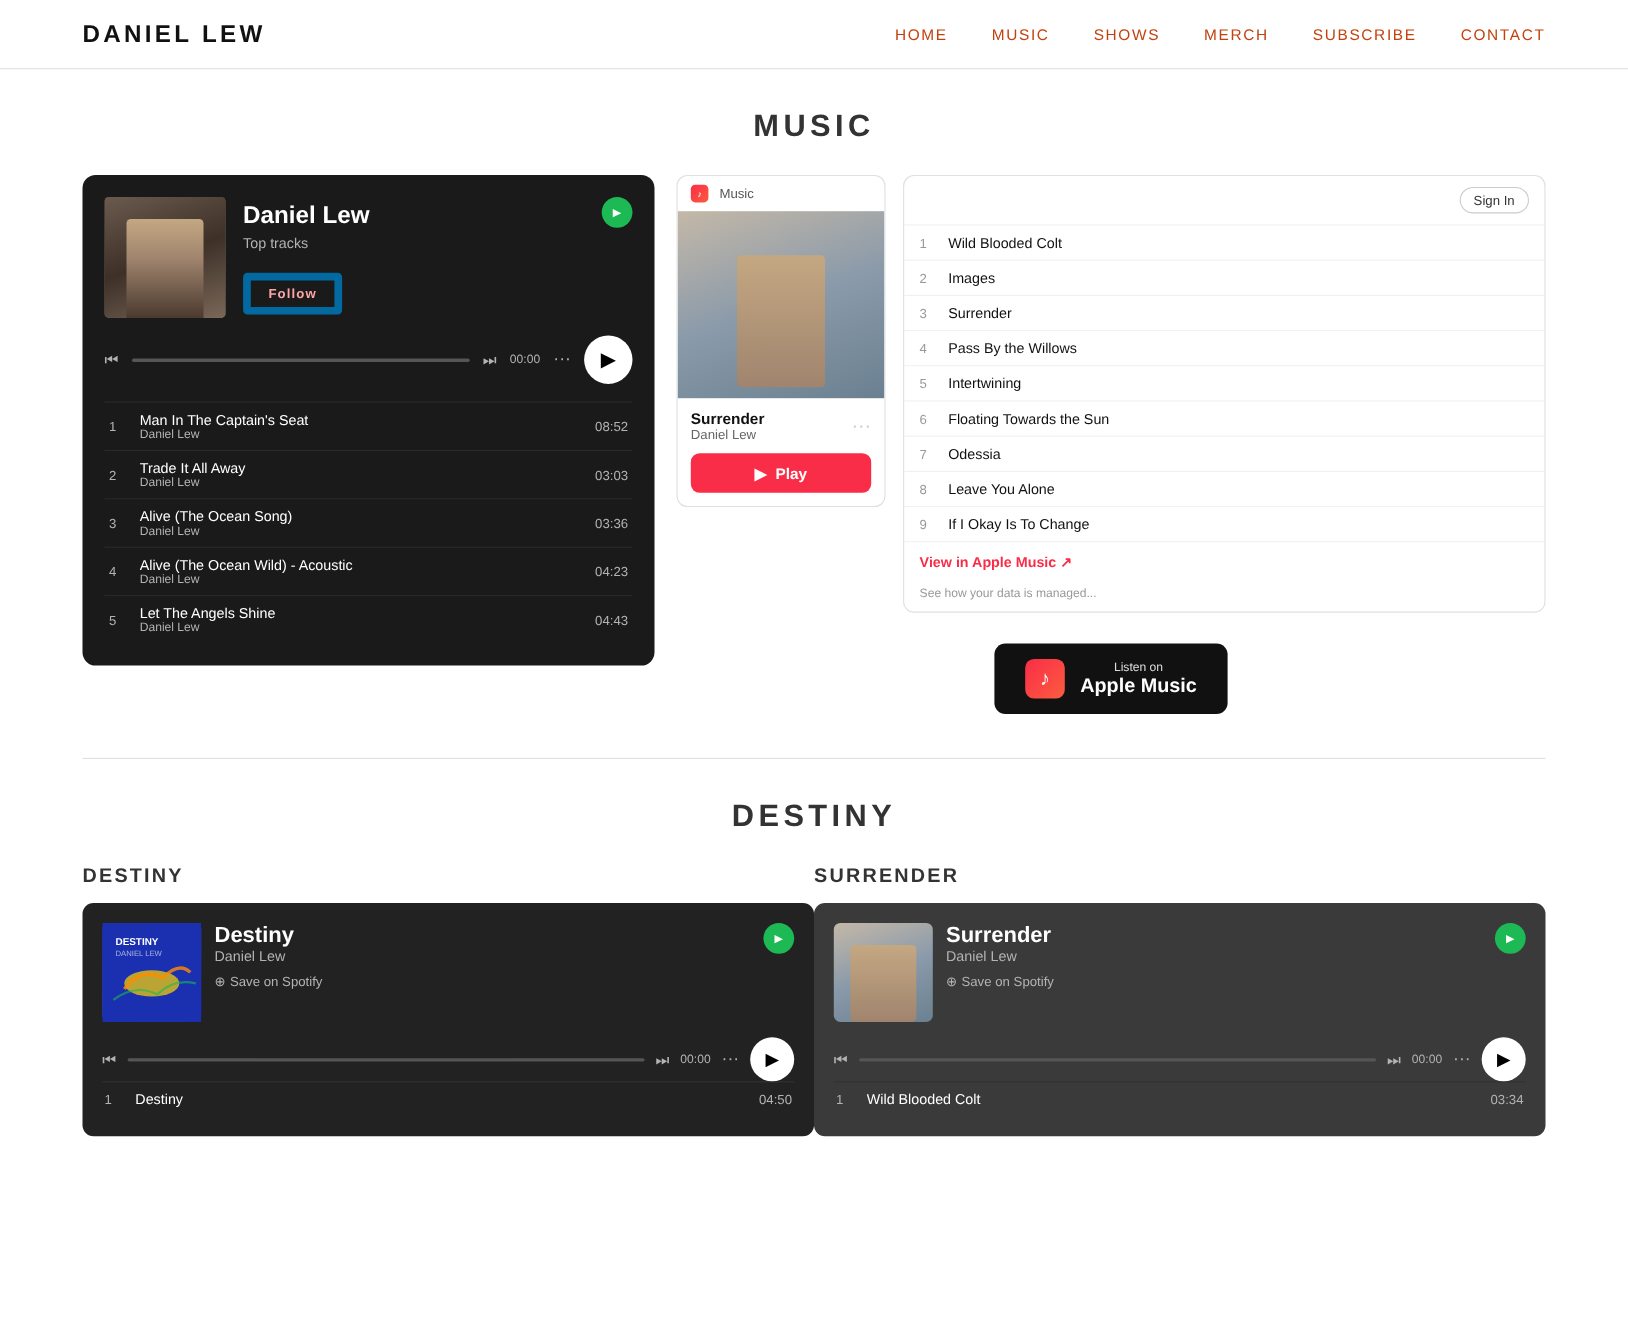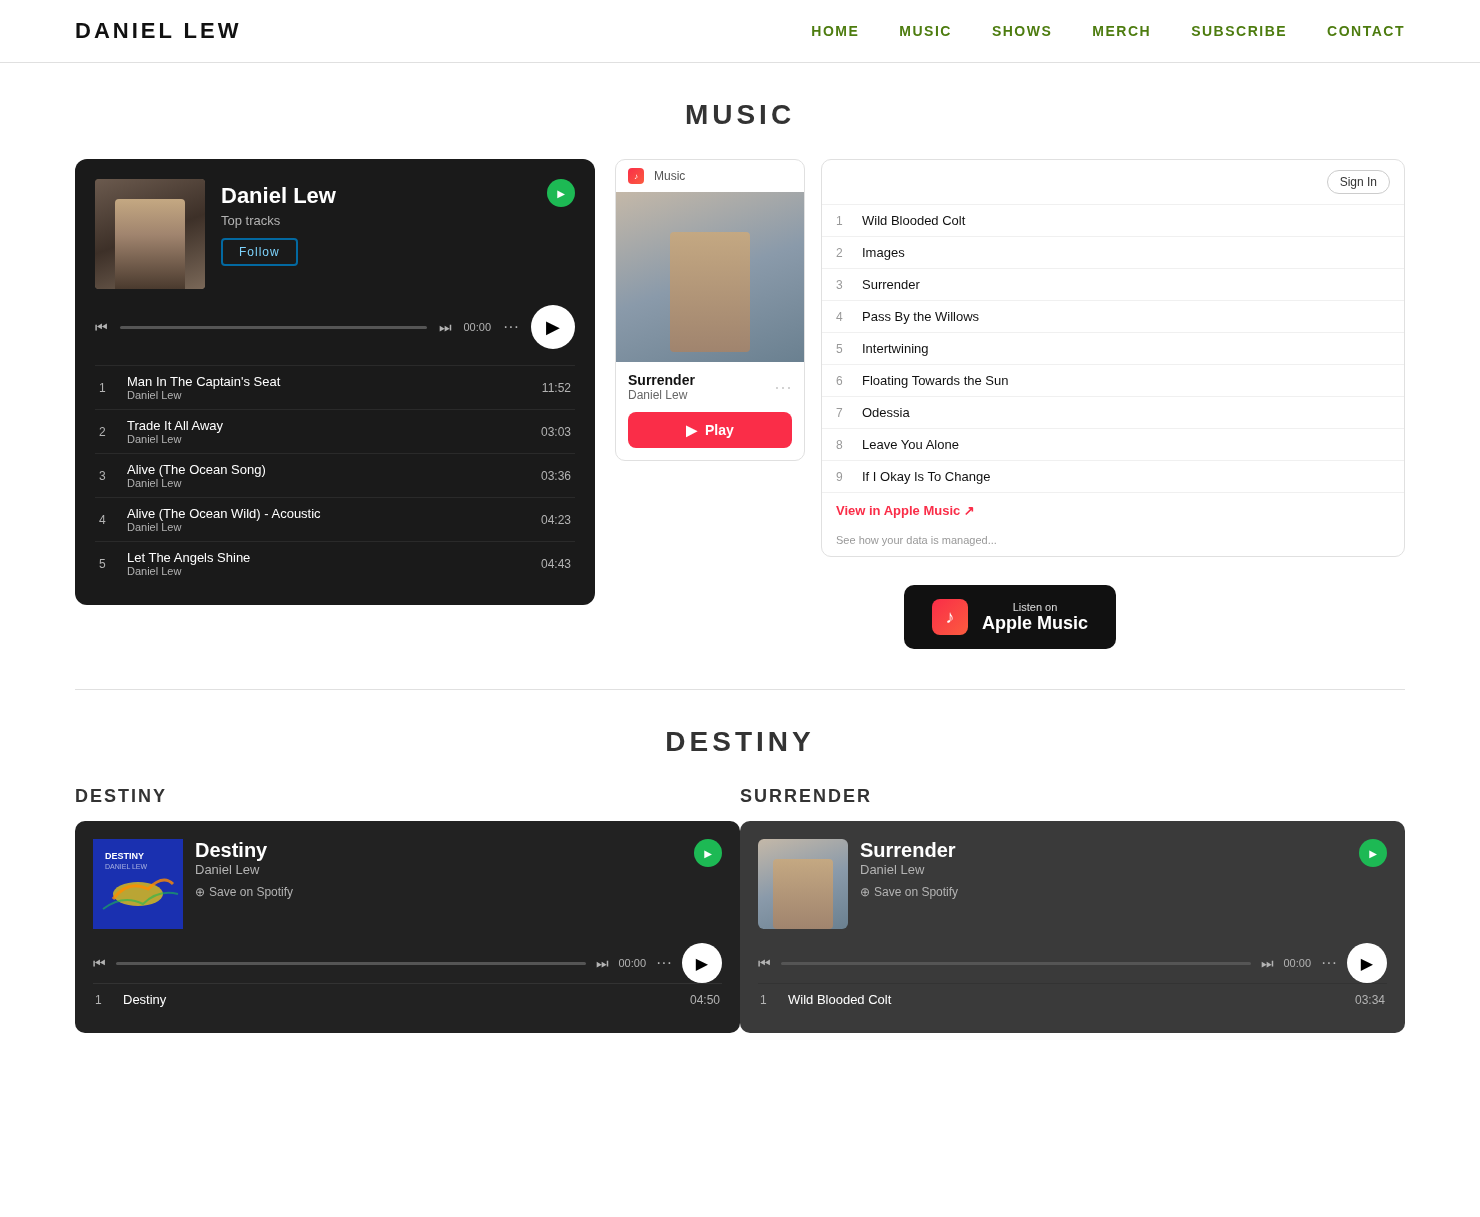--- a/index.html
+++ b/index.html
@@ -20,23 +20,23 @@
       color: #111;
       text-transform: uppercase;
     }
     nav {
       display: flex;
       gap: 40px;
     }
     nav a {
       text-decoration: none;
       font-size: 14px;
-      font-weight: 700;
+      font-weight: 400;
       letter-spacing: 1.5px;
-      color: #4d7c0f;
+      color: #c2410c;
       text-transform: uppercase;
     }
 
     
     .section-title {
       text-align: center;
       font-size: 28px;
       font-weight: 900;
       letter-spacing: 4px;
       padding: 36px 0 28px;
@@ -102,30 +102,30 @@
     .artist-meta { padding-top: 4px; }
     .artist-name {
       font-size: 22px;
       font-weight: 700;
       color: #fff;
       margin-bottom: 4px;
     }
     .artist-subtitle {
       font-size: 13px;
       color: #b3b3b3;
-      margin-bottom: 10px;
+      margin-bottom: 20px;
     }
     .follow-btn {
       background: transparent;
-      border: 2px solid #0369a1;
-      color: #7dd3fc;
+      border: 7px solid #0369a1;
+      color: #fca5a5;
       padding: 5px 16px;
       border-radius: 4px;
       font-size: 12px;
-      font-weight: 400;
+      font-weight: 700;
       cursor: pointer;
       letter-spacing: 1px;
     }
     .spotify-logo {
       width: 28px; height: 28px;
       background: #1db954;
       border-radius: 50%;
       display: flex;
       align-items: center;
       justify-content: center;
@@ -523,21 +523,21 @@
         <button class="play-btn-large">▶</button>
       </div>
 
       <div class="track-list">
         <div class="track-row">
           <span class="track-num">1</span>
           <div class="track-info">
             <div class="track-name">Man In The Captain's Seat</div>
             <div class="track-artist">Daniel Lew</div>
           </div>
-          <span class="track-duration">11:52</span>
+          <span class="track-duration">08:52</span>
         </div>
         <div class="track-row">
           <span class="track-num">2</span>
           <div class="track-info">
             <div class="track-name">Trade It All Away</div>
             <div class="track-artist">Daniel Lew</div>
           </div>
           <span class="track-duration">03:03</span>
         </div>
         <div class="track-row">

